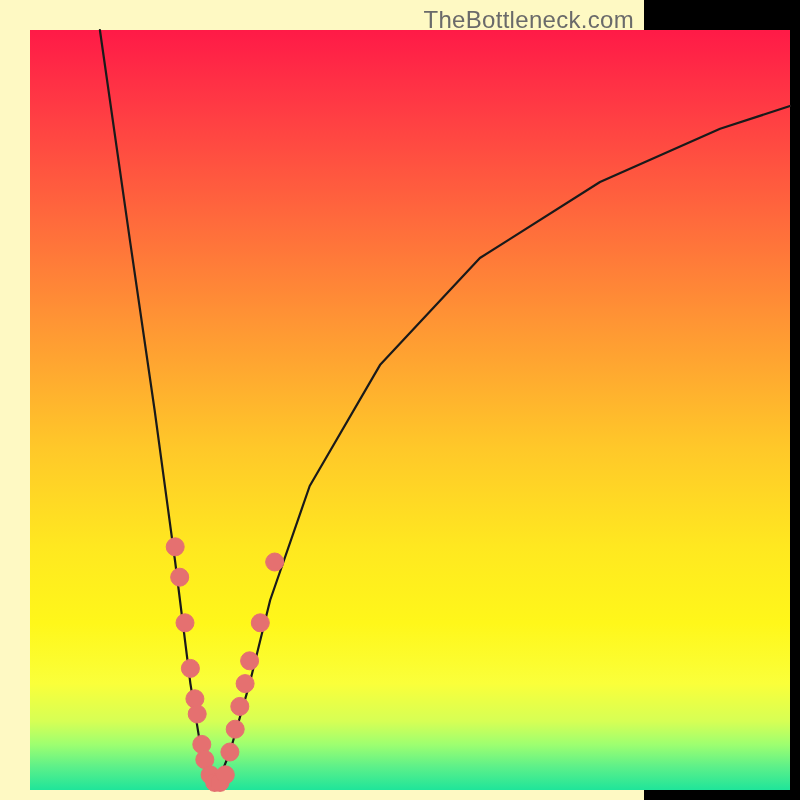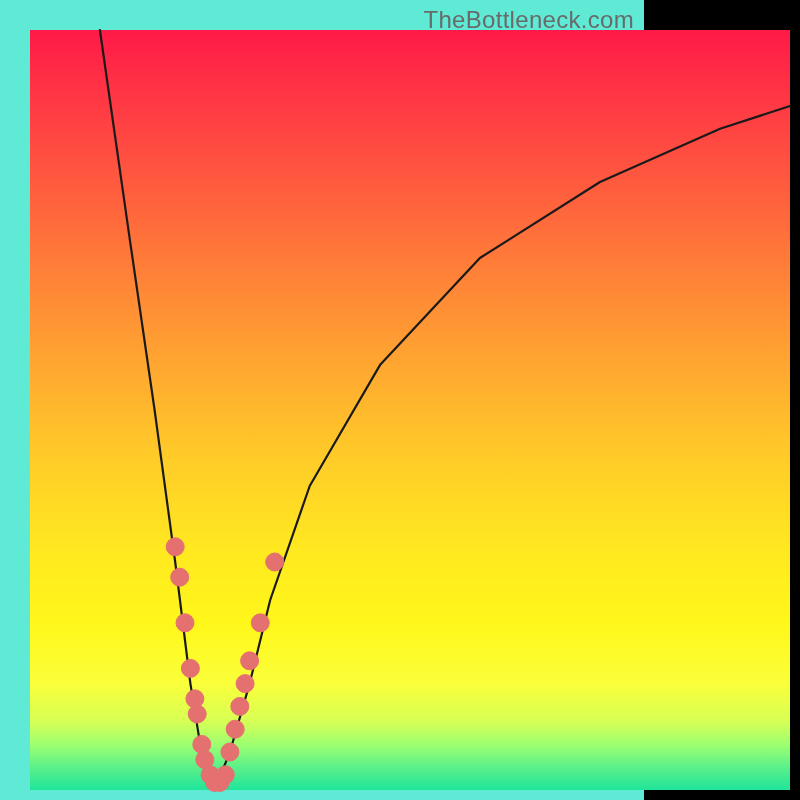--- a/index.html
+++ b/index.html
@@ -10,21 +10,21 @@
     background: #000;
     overflow: hidden;
     font-family: Arial, Helvetica, sans-serif;
   }
   .frame {
     position: absolute;
     left: 0;
     top: 0;
     width: 644px;
     height: 800px;
-    background: #5eead4;
+    background: #fef9c3;
   }
   .plot-area {
     position: absolute;
     left: 30px;
     top: 30px;
     width: 760px;
     height: 760px;
     
     background: linear-gradient(
       to bottom,

